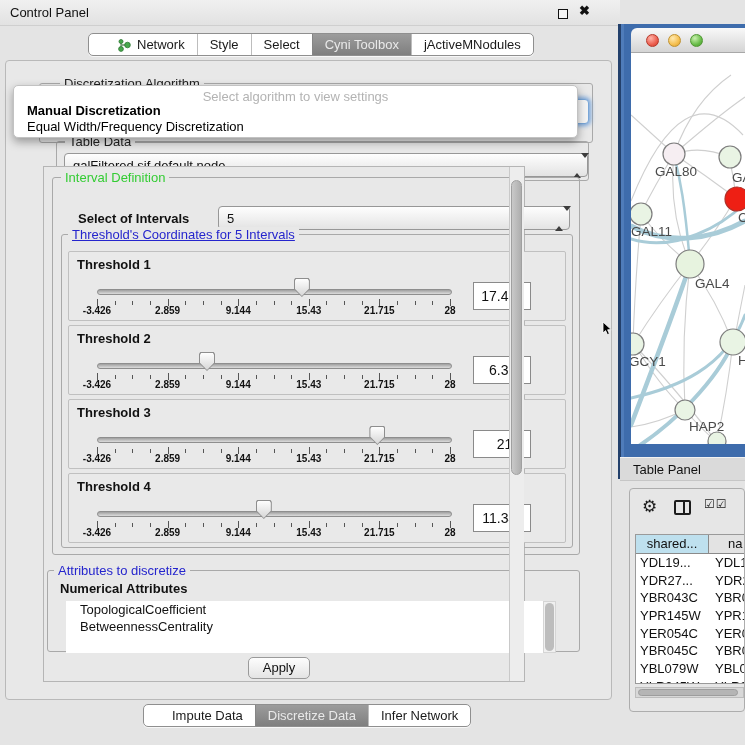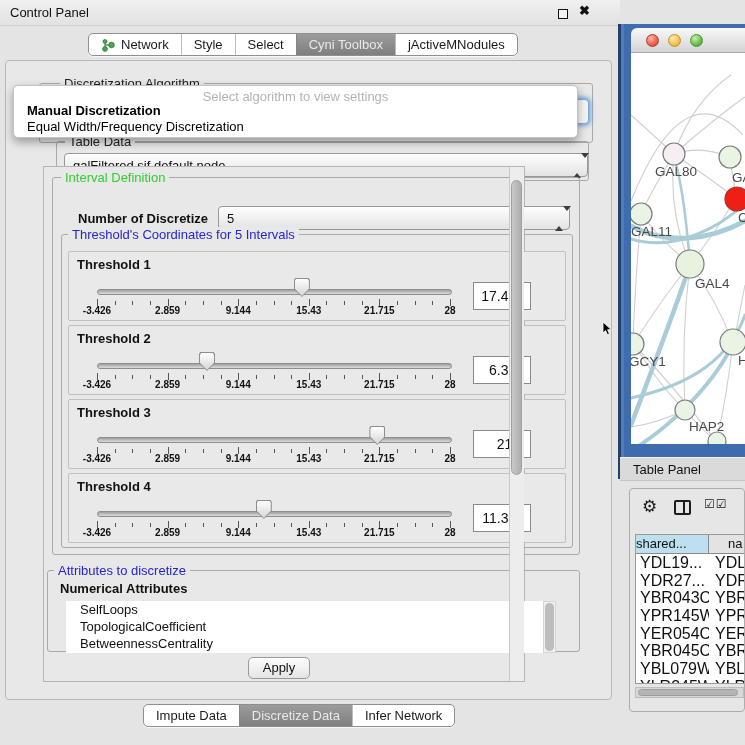--- a/index.html
+++ b/index.html
@@ -9,21 +9,21 @@
 
   
   #cp-titlebar { left:0; top:0; width:620px; height:26px;
     background:linear-gradient(#f0f0f0,#e2e2e2); border-bottom:1px solid #cfcfcf; }
   #cp-title { left:10px; top:5px; font-size:13px; color:#111; }
   #float-icon { left:558px; top:9px; width:10px; height:10px; border:1.5px solid #111; background:#f4f4f4; }
   #close-icon { left:579px; top:3px; font-size:13px; font-weight:bold; color:#111; }
 
   .segbar { position:absolute; display:inline-flex; border:1px solid #8f8f8f; border-radius:5px;
     background:#fff; overflow:hidden; height:23px; align-items:stretch;
-    box-shadow:0 1px 0 rgba(255,255,255,.7); }
+    box-shadow:0 1px 0 rgba(255,255,255,.7);padding-left:16px; }
   .seg { display:flex; align-items:center; padding:0 12px; font-size:13px; color:#1a1a1a;
     border-left:1px solid #bdbdbd; white-space:nowrap; }
   .seg:first-child { border-left:none; }
   .seg.sel { background:linear-gradient(#9c9c9c,#7f7f7f); color:#e9e9e9; border-left-color:#858585; }
   .neticon { width:14px; height:14px; margin-right:6px; position:relative; }
 
   #cp-content { left:5px; top:60px; width:607px; height:640px; background:#e8e8e8;
     border:1px solid #b9b9b9; border-radius:4px; }
 
   .groupbox { position:absolute; border:1px solid #a9a9a9; border-radius:3px; }
@@ -95,23 +95,23 @@
   #tp-title { position:absolute; left:13px; top:4px; font-size:13px; color:#111; }
   #tp-panel { left:629px; top:488px; width:116px; height:224px; background:#e6e6e6;
     border:1px solid #adadad; border-radius:4px; }
   #gear-icon { position:absolute; left:12px; top:7px; font-size:17px; color:#1c1c1c; }
   #split-icon { position:absolute; left:44px; top:11px; width:17px; height:15px; border:2px solid #1c1c1c; border-radius:2px; }
   #split-icon i { position:absolute; left:50%; top:0; width:2px; height:100%; background:#1c1c1c; }
   #check-icons { position:absolute; left:74px; top:8px; font-size:12px; color:#1c1c1c; letter-spacing:1px; }
   #tp-table { position:absolute; left:5px; top:45px; right:0; height:150px; background:#fff; overflow:hidden;
     border:1px solid #9a9a9a; border-right:none; }
   #tp-header { display:flex; height:19px; border-bottom:1px solid #8a8a8a; font-size:13px; color:#111; }
-  #tp-header .h1 { width:73px; background:#bee0ee; line-height:18px; border-right:1px solid #8a8a8a; }
+  #tp-header .h1 { width:73px; background:#bee0ee; text-align:center; line-height:18px; border-right:1px solid #8a8a8a; }
   #tp-header .h2 { flex:1; background:#e3e3e3; line-height:18px; padding-left:19px; }
-  .trow { display:flex; height:17.7px; font-size:16px; color:#111; }
+  .trow { display:flex; height:17.7px; font-size:13px; color:#111; }
   .trow .c1 { width:73px; padding-left:4px; line-height:17.7px; white-space:nowrap; overflow:hidden; }
   .trow .c2 { flex:1; padding-left:6px; line-height:17.7px; white-space:nowrap; overflow:hidden; }
   #tp-hscroll { position:absolute; left:5px; top:198px; right:0; height:11px; background:#d8d8d8; border:1px solid #bdbdbd; }
   #tp-hthumb { position:absolute; left:2px; top:1px; width:100px; height:7px; border-radius:4px;
     background:#b5b5b5; border:1px solid #9d9d9d; }
 
   #cursor { left:602px; top:322px; z-index:50; }
 </style>
 </head>
 <body>
@@ -165,28 +165,28 @@
       <span>galFiltered.sif default node</span>
       <span class="stepper"><span class="up"></span><span class="dn"></span></span>
     </div>
   </div>
 
   <div class="abs" id="viewport">
 
     <div class="groupbox" style="left:8px; top:10px; width:528px; height:378px;">
       <span class="grouplabel green" style="left:8px;">Interval Definition</span>
 
-      <div class="abs" style="left:25px; top:33px; font-size:13px; font-weight:bold; color:#111;">Number of Discretize</div>
+      <div class="abs" style="left:25px; top:33px; font-size:13px; font-weight:bold; color:#111;">Select of Intervals</div>
       <div class="combo" style="left:165px; top:28px; width:352px;">
         <span>5</span>
         <span class="stepper"><span class="up"></span><span class="dn"></span></span>
       </div>
 
       <div class="groupbox" style="left:8px; top:56px; width:512px; height:314px;">
-        <span class="grouplabel blue" style="left:6px;">Threshold's Coordinates for 5 Intervals</span>
+        <span class="grouplabel blue" style="left:6px;text-decoration:underline;">Threshold's Coordinates for 5 Intervals</span>
         <div id="thresholds">
             <div class="thblock" style="top: 16px;">
               <div class="thlabel">Threshold 1</div>
               <div class="track"></div>
               <div class="tick" style="left: 28px; top: 47px; height: 7px;"></div>
               <div class="ticklabel" style="left: 28px;">-3.426</div>
               <div class="tick" style="left: 45.6px; top: 49px; height: 4px;"></div>
               <div class="tick" style="left: 63.3px; top: 49px; height: 4px;"></div>
               <div class="tick" style="left: 80.9px; top: 49px; height: 4px;"></div>
               <div class="tick" style="left: 98.6px; top: 47px; height: 7px;"></div>
@@ -322,21 +322,20 @@
               <div class="valuebox">11.344</div>
             </div>
           </div>
       </div>
     </div>
 
     <div class="groupbox" style="left:3px; top:403px; width:533px; height:82px;">
       <span class="grouplabel blue" style="left:6px;">Attributes to discretize</span>
       <div class="abs" style="left:12px; top:10px; font-size:13px; font-weight:bold; color:#111;">Numerical Attributes</div>
       <div id="attr-list">
-          <div class="attr-item">SelfLoops</div>
           <div class="attr-item">TopologicalCoefficient</div>
           <div class="attr-item">BetweennessCentrality</div>
         </div>
       <div id="attr-scroll">
           <div id="attr-thumb"></div>
         </div>
     </div>
 
     <div class="abs" id="apply-btn">Apply</div>
 

